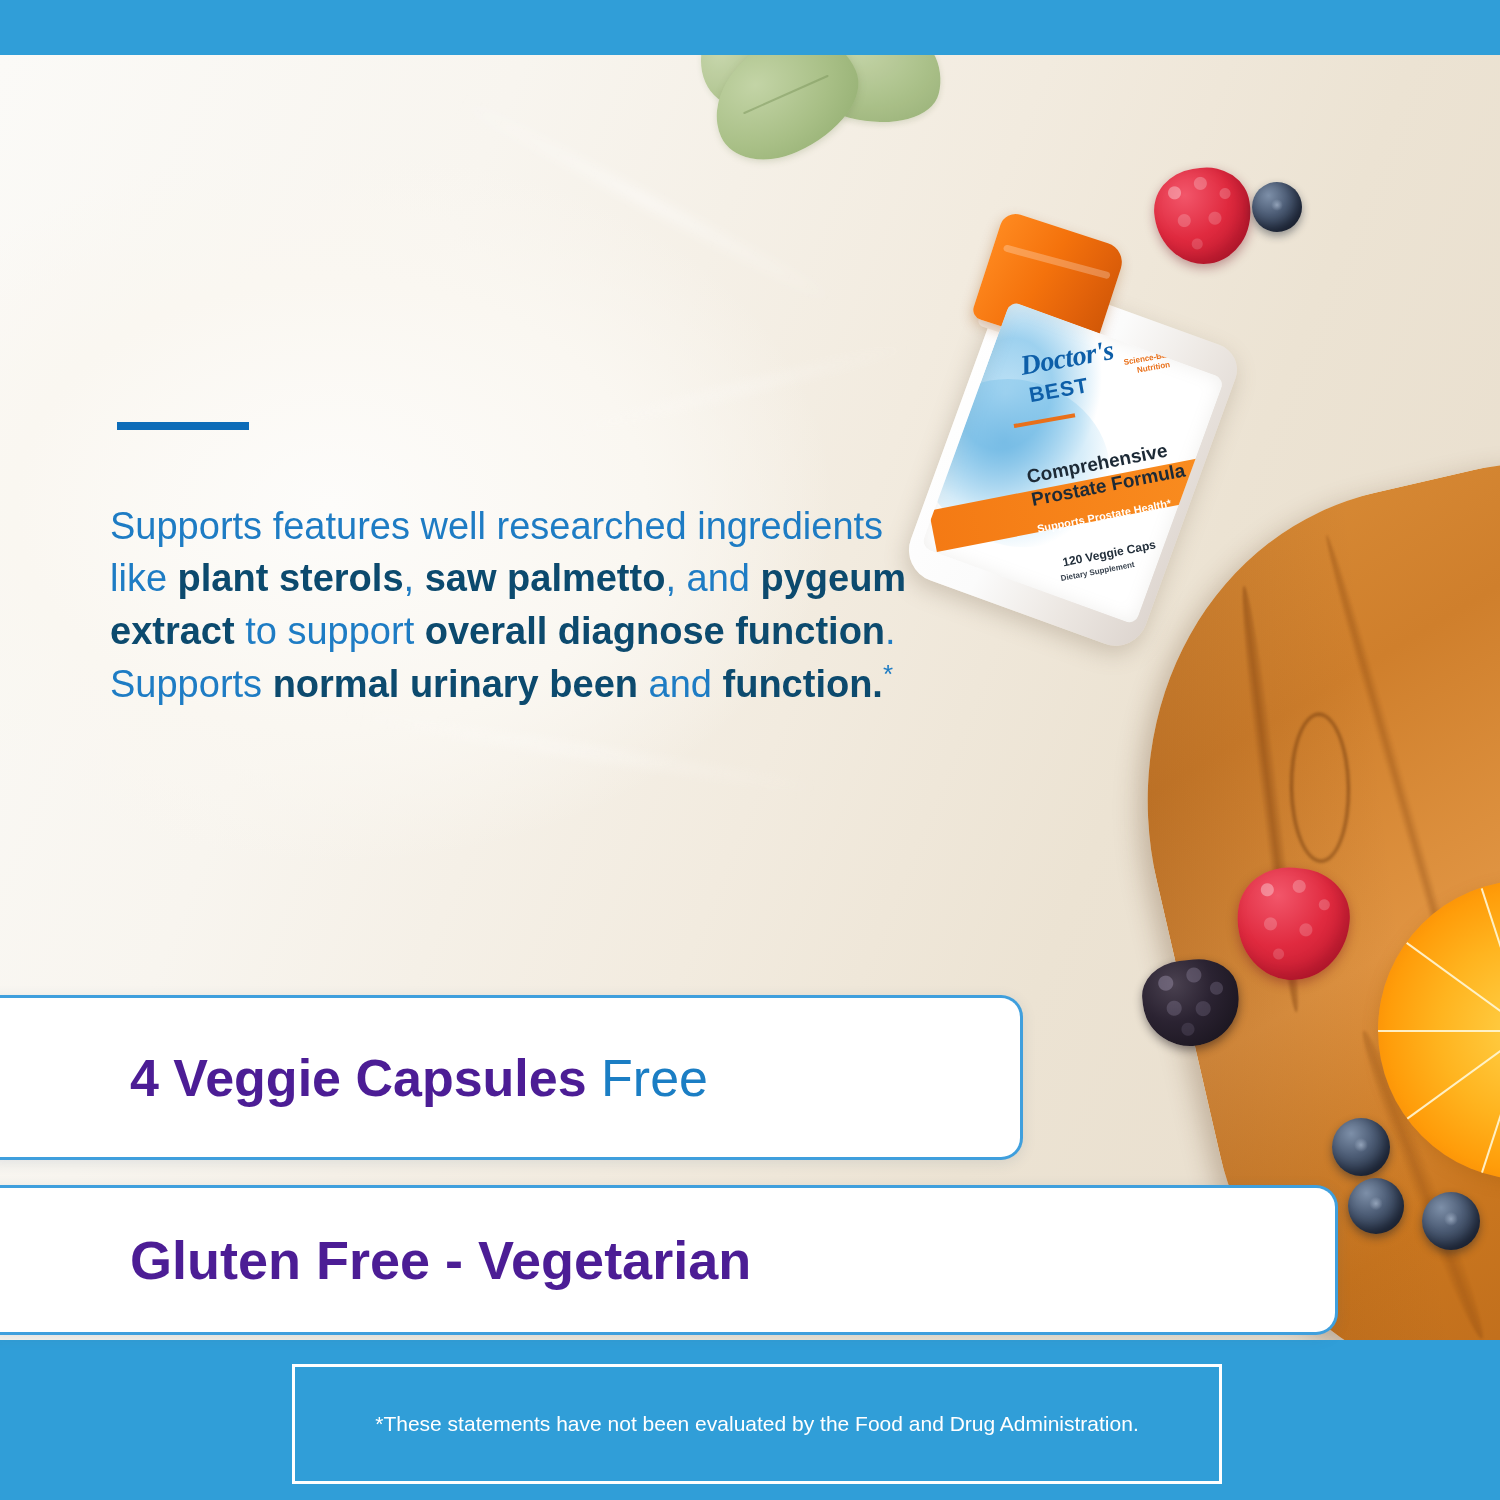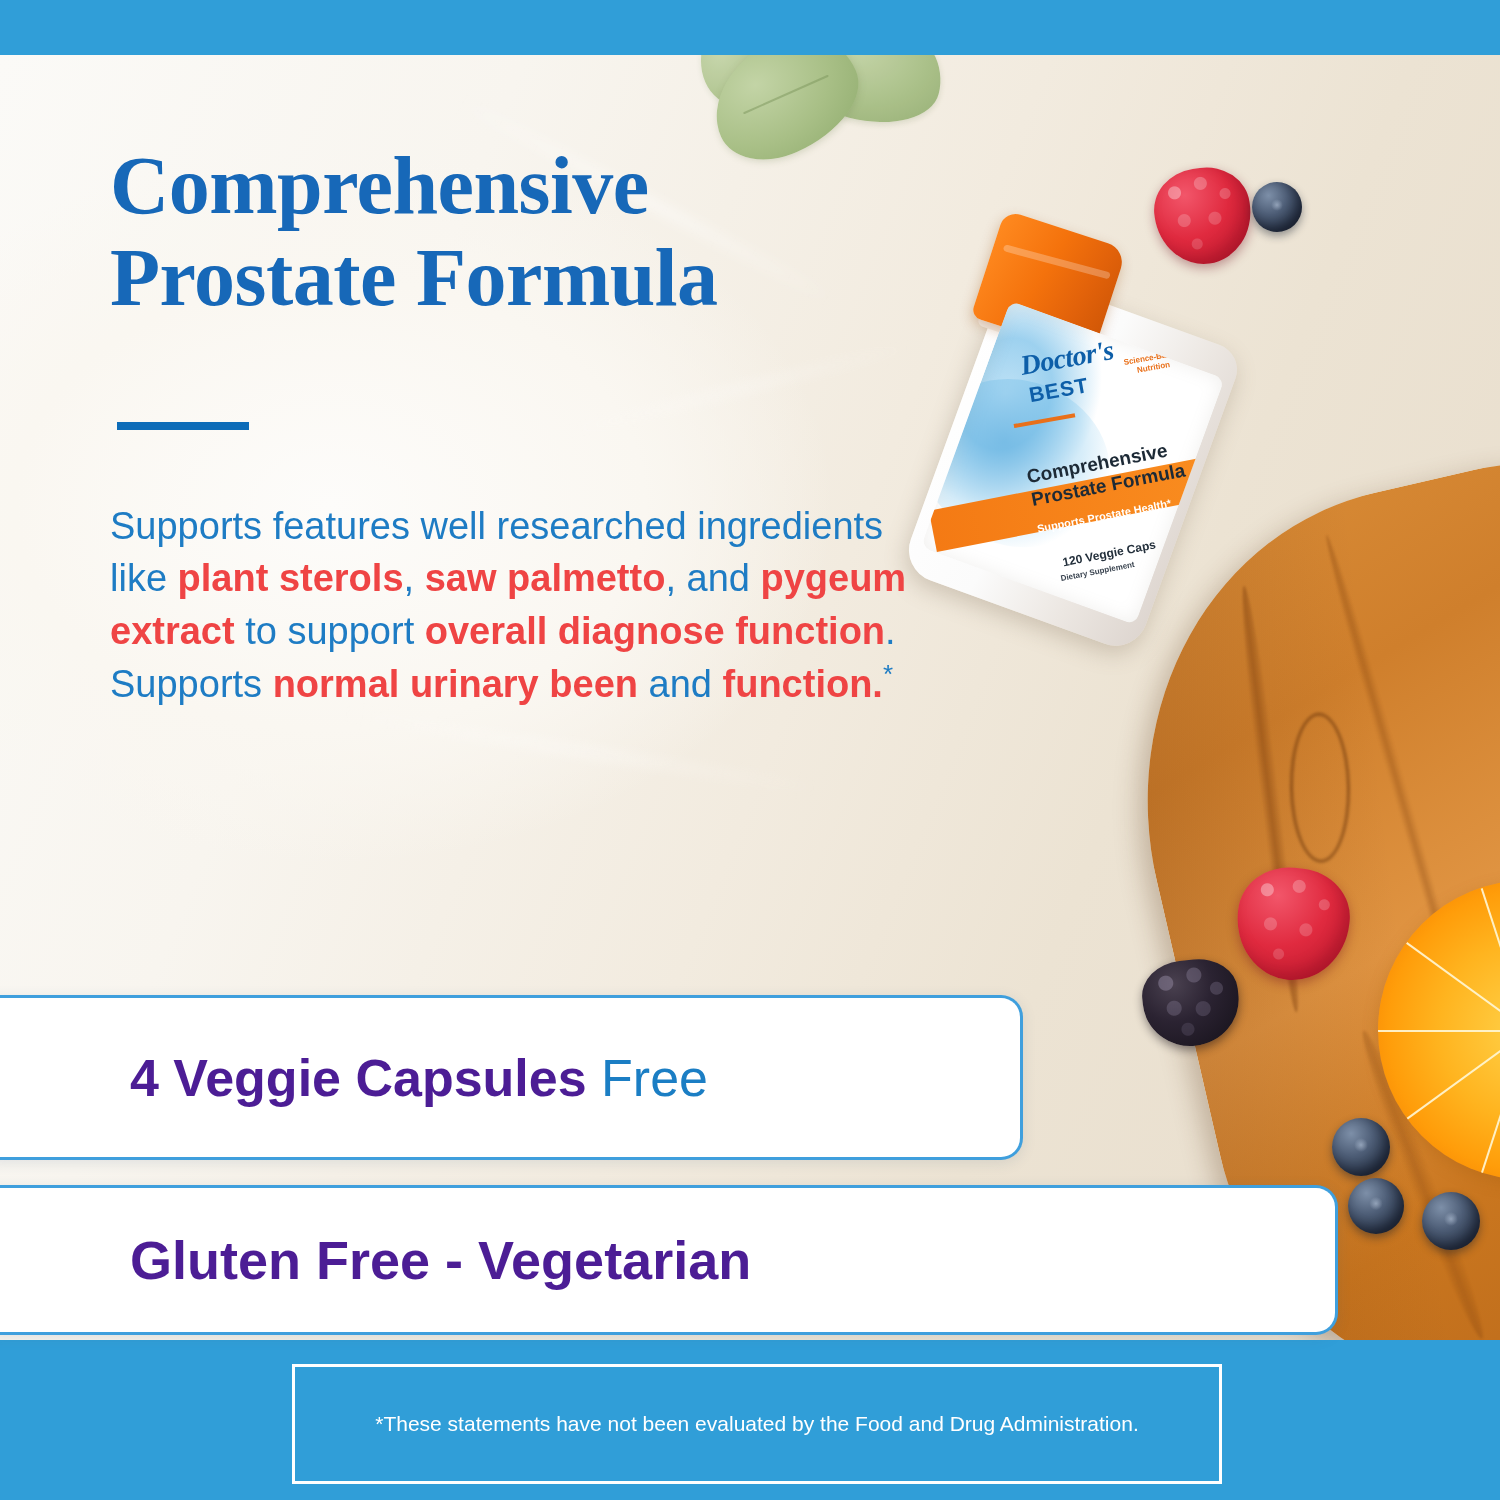--- a/index.html
+++ b/index.html
@@ -262,21 +262,21 @@
     width:132px; height:8px;
     background:#0d6cb8;
   }
   .body-copy {
     position:absolute; left:110px; top:500px;
     width:840px;
     font-size:38px; line-height:1.38;
     color:#1e7cc4;
     font-weight:normal;
   }
-  .body-copy b { font-weight:bold; color:#ef4444; }
+  .body-copy b { font-weight:bold; color:#0c4a6e; }
   .body-copy .ast { font-size:26px; vertical-align:super; }
 
   
   .callout {
     position:absolute;
     background:#ffffff;
     border:3px solid #3f9fdd;
     border-left:none;
     border-radius:0 22px 22px 0;
     display:flex; align-items:center;
@@ -379,24 +379,20 @@
       <div class="lbl-txt prod-name">Comprehensive Prostate Formula</div>
       <div class="lbl-txt supports-health">Supports Prostate Health*</div>
       <div class="lbl-txt caps-count">120 Veggie Caps</div>
       <div class="lbl-txt diet-supp">Dietary Supplement</div>
     </div>
   </div>
 
   <div class="band-top"></div>
   <div class="band-bottom"></div>
 
-  <h1 class="headline">
-    <span>Comprehensive</span><br>
-    <span>Prostate Formula</span>
-  </h1>
   <div class="accent-rule"></div>
 
   <p class="body-copy" id="body-copy"><span>Supports features well researched ingredients like </span><b>plant sterols</b><span>, </span><b>saw palmetto</b><span>, and </span><b>pygeum extract</b><span> to support </span><b>overall diagnose function</b><span>. Supports </span><b>normal urinary been</b><span> and </span><b>function.</b><span class="ast">*</span></p>
 
   <div class="callout callout-1">
     <span class="callout-text" id="callout-0"><b>4 Veggie Capsules</b><span> Free</span></span>
   </div>
   <div class="callout callout-2">
     <span class="callout-text" id="callout-1"><b>Gluten Free - Vegetarian</b></span>
   </div>

